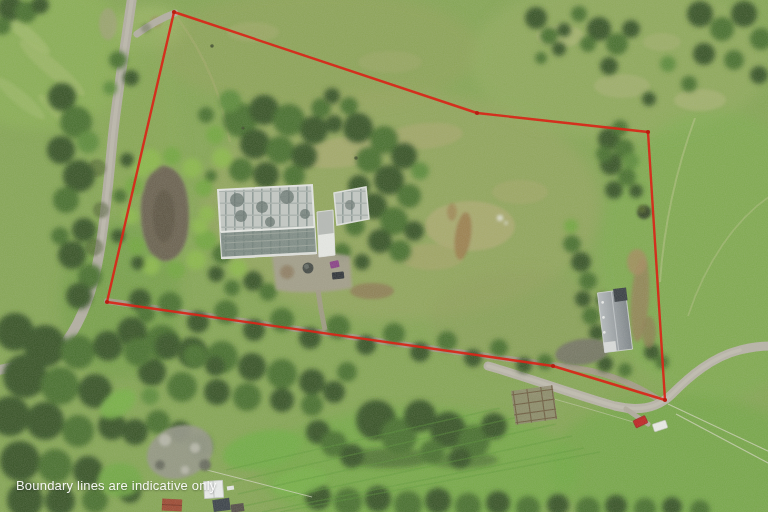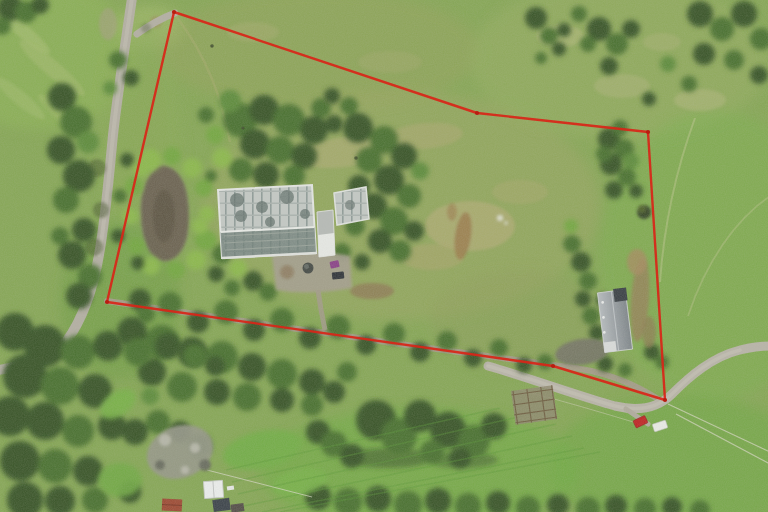--- a/index.html
+++ b/index.html
@@ -476,13 +476,14 @@
   <g>
         <circle cx="174" cy="12" r="2.1" fill="#b81d10"></circle>
         <circle cx="477" cy="113" r="2.1" fill="#b81d10"></circle>
         <circle cx="648" cy="132" r="2.1" fill="#b81d10"></circle>
         <circle cx="665" cy="400" r="2.1" fill="#b81d10"></circle>
         <circle cx="553" cy="366" r="2.1" fill="#b81d10"></circle>
         <circle cx="107" cy="302" r="2.1" fill="#b81d10"></circle>
       </g>
 </svg>
 
+<div class="disclaimer">Boundary lines are indicative only</div>
 </div>
 
 </body></html>

